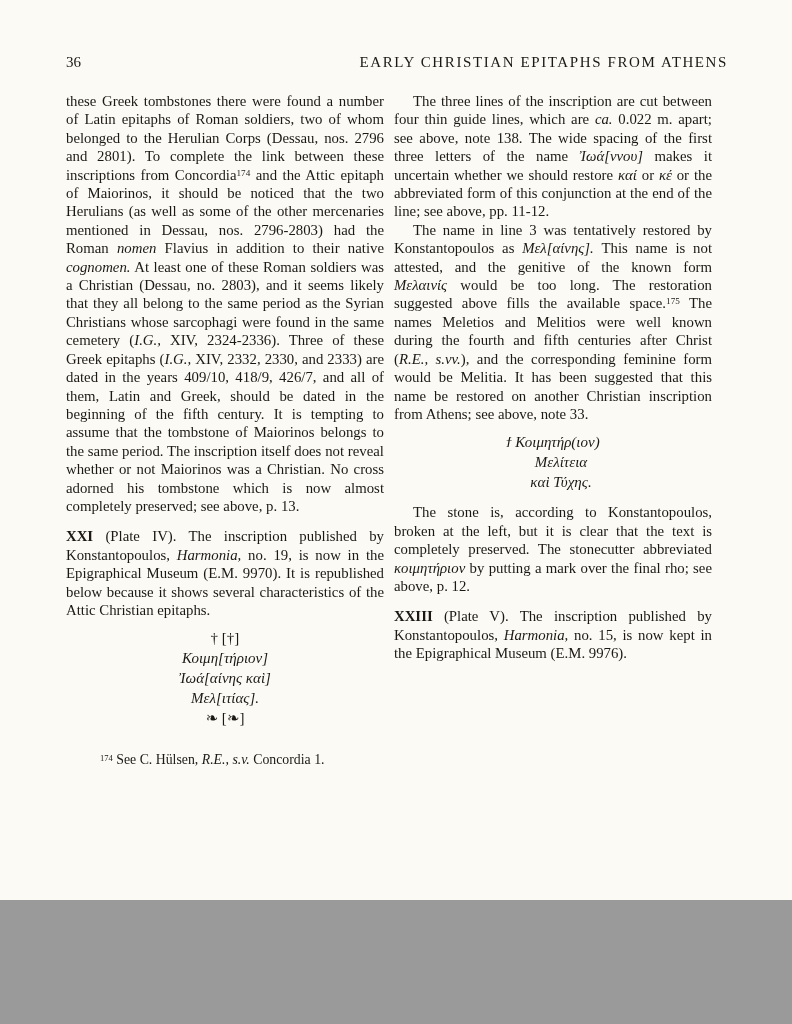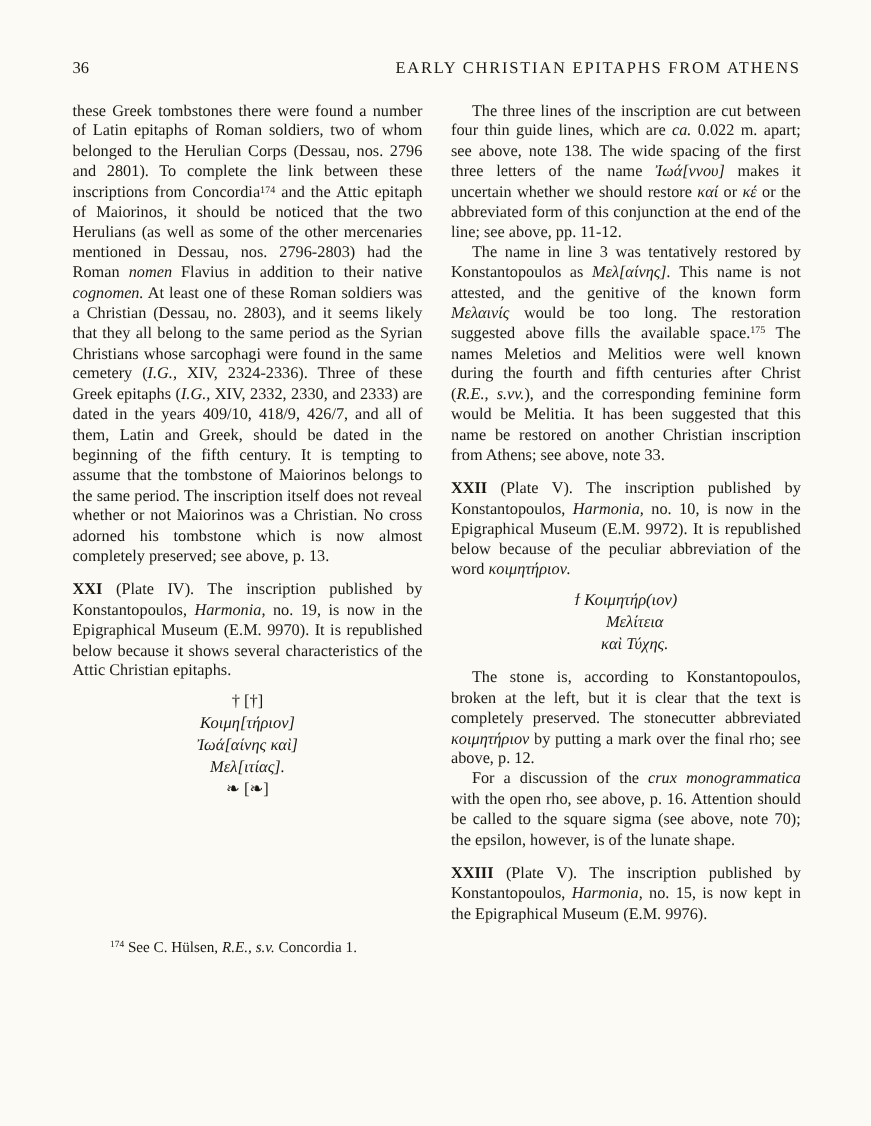--- a/index.html
+++ b/index.html
@@ -1,28 +1,28 @@
 <!DOCTYPE html>
 <html style="--paper: #fbfaf5; --ink: #1c1914;"><head>
 <meta charset="utf-8">
 <style>
   html,body{margin:0;padding:0;background:#9a9a9a;}
   .page{
-    width:792px;height:1024px;box-sizing:border-box;
+    width:792px;height:900px;box-sizing:border-box;
     background:var(--paper,#fbfaf5);color:var(--ink,#1c1914);
     font-family:"Liberation Serif","DejaVu Serif","DejaVu Sans",serif;
     padding:54px 64px 0 66px;position:relative;overflow:hidden;
   }
   .page-header{position:relative;height:20px;margin-bottom:18px;}
   .page-number{position:absolute;left:0;top:0;font-size:15px;}
   .page-title{
     position:absolute;left:0;right:0;top:0;text-align:right;
     font-size:15px;letter-spacing:1.6px;font-weight:normal;
   }
-  .columns{display:flex;gap:26px;}
+  .columns{display:flex;gap:10px;}
   .col{width:318px;flex:0 0 auto;font-size:14.8px;line-height:18.4px;text-align:justify;}
   .col p{margin:0;text-indent:19px;}
   .col p.noindent{text-indent:0;}
   .col p.section{text-indent:0;margin-top:12px;}
   .inscription{text-align:center;margin:9px 0 11px;}
   .insc-block{display:inline-block;text-align:center;}
   .insc-line{font-style:italic;font-size:15px;line-height:20px;}
   .insc-line.symline{font-style:normal;}
   .insc-line.ind{padding-left:16px;}
   sup{font-size:0.62em;line-height:0;position:relative;top:-0.45em;vertical-align:baseline;}
@@ -53,30 +53,28 @@
           <div class="insc-line">Ἰωά[αίνης καὶ]</div>
           <div class="insc-line">Μελ[ιτίας].</div>
           <div class="insc-line symline">❧  [❧]</div>
         </div>
       </div>
     </div>
 
     <div class="col">
       <p>The three lines of the inscription are cut between four thin guide lines, which are <i>ca.</i> 0.022 m. apart; see above, note 138. The wide spacing of the first three letters of the name <i>Ἰωά[ννου]</i> makes it uncertain whether we should restore <i>καί</i> or <i>κέ</i> or the abbreviated form of this conjunction at the end of the line; see above, pp. 11-12.</p>
       <p>The name in line 3 was tentatively restored by Konstantopoulos as <i>Μελ[αίνης].</i> This name is not attested, and the genitive of the known form <i>Μελαινίς</i> would be too long. The restoration suggested above fills the available space.<sup>175</sup> The names Meletios and Melitios were well known during the fourth and fifth centuries after Christ (<i>R.E., s.vv.</i>), and the corresponding feminine form would be Melitia. It has been suggested that this name be restored on another Christian inscription from Athens; see above, note 33.</p>
-      <p class="section"><b>XXII</b> (Plate V). The inscription published by Konstantopoulos, <i>Harmonia,</i> no. 10, is now in the Epigraphical Museum (E.M. 9972). It is republished below because of the peculiar abbreviation of the word <i>κοιμητήριον.</i></p>
       <div class="inscription">
         <div class="insc-block">
           <div class="insc-line">ϯ Κοιμητήρ(ιον)</div>
           <div class="insc-line ind">Μελίτεια</div>
           <div class="insc-line ind">καὶ Τύχης.</div>
         </div>
       </div>
       <p>The stone is, according to Konstantopoulos, broken at the left, but it is clear that the text is completely preserved. The stonecutter abbreviated <i>κοιμητήριον</i> by putting a mark over the final rho; see above, p. 12.</p>
-      <p>For a discussion of the <i>crux monogrammatica</i> with the open rho, see above, p. 16. Attention should be called to the square sigma (see above, note 70); the epsilon, however, is of the lunate shape.</p>
       <p class="section"><b>XXIII</b> (Plate V). The inscription published by Konstantopoulos, <i>Harmonia,</i> no. 15, is now kept in the Epigraphical Museum (E.M. 9976).</p>
     </div>
 
   </div>
 
   <div class="footnotes">
     <p><sup>174</sup> See C. Hülsen, <i>R.E., s.v.</i> Concordia 1.</p>
   </div>
 
 </div>

